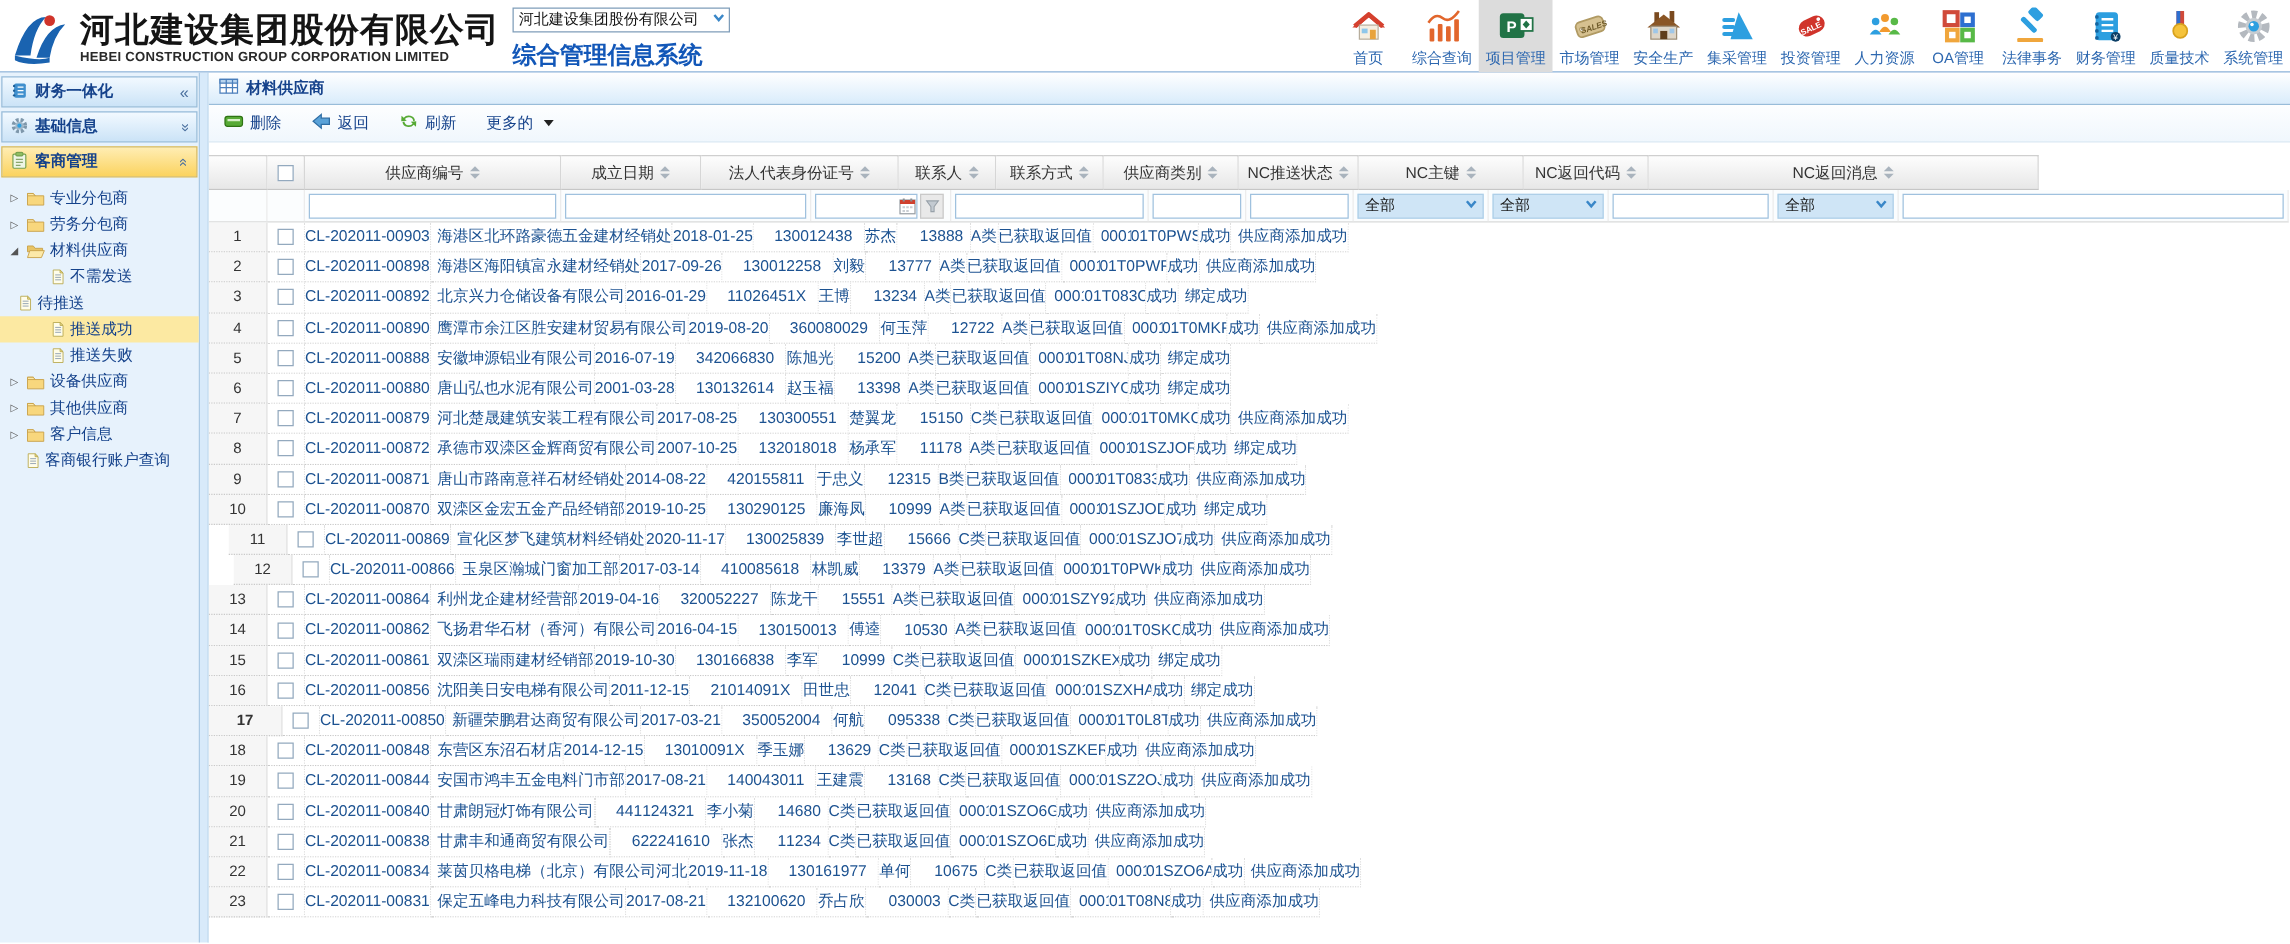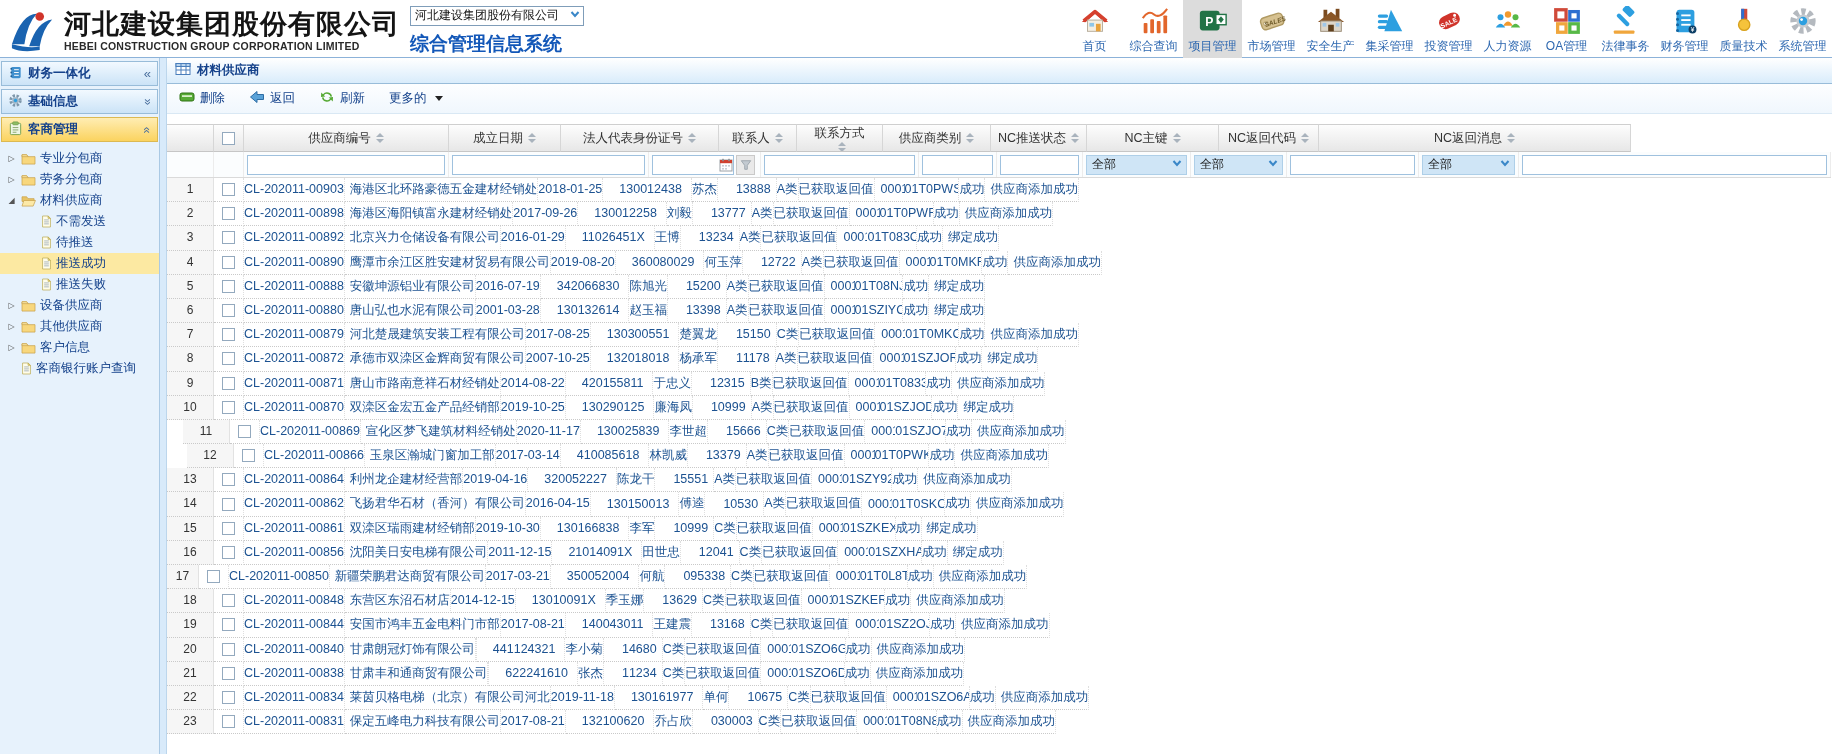--- a/index.html
+++ b/index.html
@@ -370,21 +370,21 @@
               <path d="M9 1 l3 3 h-3 Z" fill="#f1df8e" stroke="#b9a94f" stroke-width="0.9"></path>
               <g stroke="#8a9bb0" stroke-width="0.9">
                 <line x1="4" y1="6" x2="10" y2="6"></line>
                 <line x1="4" y1="8.5" x2="10" y2="8.5"></line>
                 <line x1="4" y1="11" x2="10" y2="11"></line>
               </g>
             </svg>
           </span>
           <span class="tree-label">不需发送</span>
         </div>
-        <div class="tree-item" style="padding-left: 26px;">
+        <div class="tree-item" style="">
           <span class="tree-arrow"></span>
           <span class="tree-ico doc">
             <svg viewBox="0 0 14 16">
               <path d="M2 1 h7 l3 3 v11 H2 Z" fill="#fffdea" stroke="#b9a94f" stroke-width="0.9"></path>
               <path d="M9 1 l3 3 h-3 Z" fill="#f1df8e" stroke="#b9a94f" stroke-width="0.9"></path>
               <g stroke="#8a9bb0" stroke-width="0.9">
                 <line x1="4" y1="6" x2="10" y2="6"></line>
                 <line x1="4" y1="8.5" x2="10" y2="8.5"></line>
                 <line x1="4" y1="11" x2="10" y2="11"></line>
               </g>
@@ -534,21 +534,21 @@
               <i class="dn"></i>
             </span>
           </div>
           <div class="th" style="width: 78px;">
             <span>联系人</span>
             <span class="sort">
               <i class="up"></i>
               <i class="dn"></i>
             </span>
           </div>
-          <div class="th" style="width: 86px; flex-direction: column;">
+          <div class="th" style="width: 86px;">
             <span>联系方式</span>
             <span class="sort">
               <i class="up"></i>
               <i class="dn"></i>
             </span>
           </div>
           <div class="th" style="width: 108px; font-family: Liberation Mono, monospace;">
             <span>供应商类别</span>
             <span class="sort">
               <i class="up"></i>
@@ -1065,21 +1065,21 @@
             <div class="td c">C类</div>
             <div class="td c">已获取返回值</div>
             <div class="td masked m-key">
               <span class="clip">0001</span>
               <span class="mt-cut">01SZXHA</span>
             </div>
             <div class="td c">成功</div>
             <div class="td l">绑定成功</div>
           </div>
           <div class="tr">
-            <div class="td rn" style="width: 32px;">17</div>
+            <div class="td rn" style="width: 59px; font-weight: bold;">17</div>
             <div class="td ck" style="width: 30px;">
               <span class="cb"></span>
             </div>
             <div class="td c">CL-202011-00850</div>
             <div class="td l">新疆荣鹏君达商贸有限公司</div>
             <div class="td c">2017-03-21</div>
             <div class="td masked m-id">
               <span>350</span>
               <span>052004</span>
             </div>

